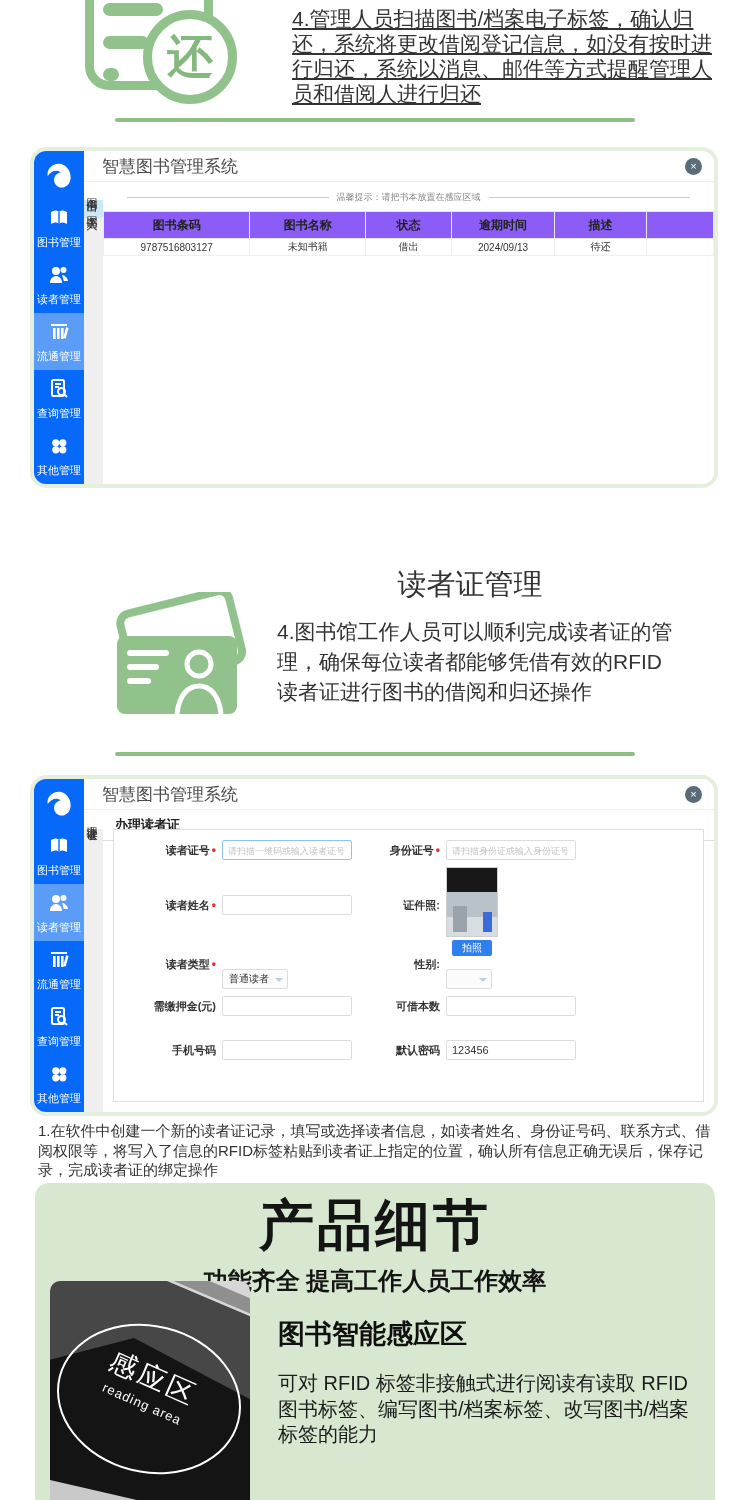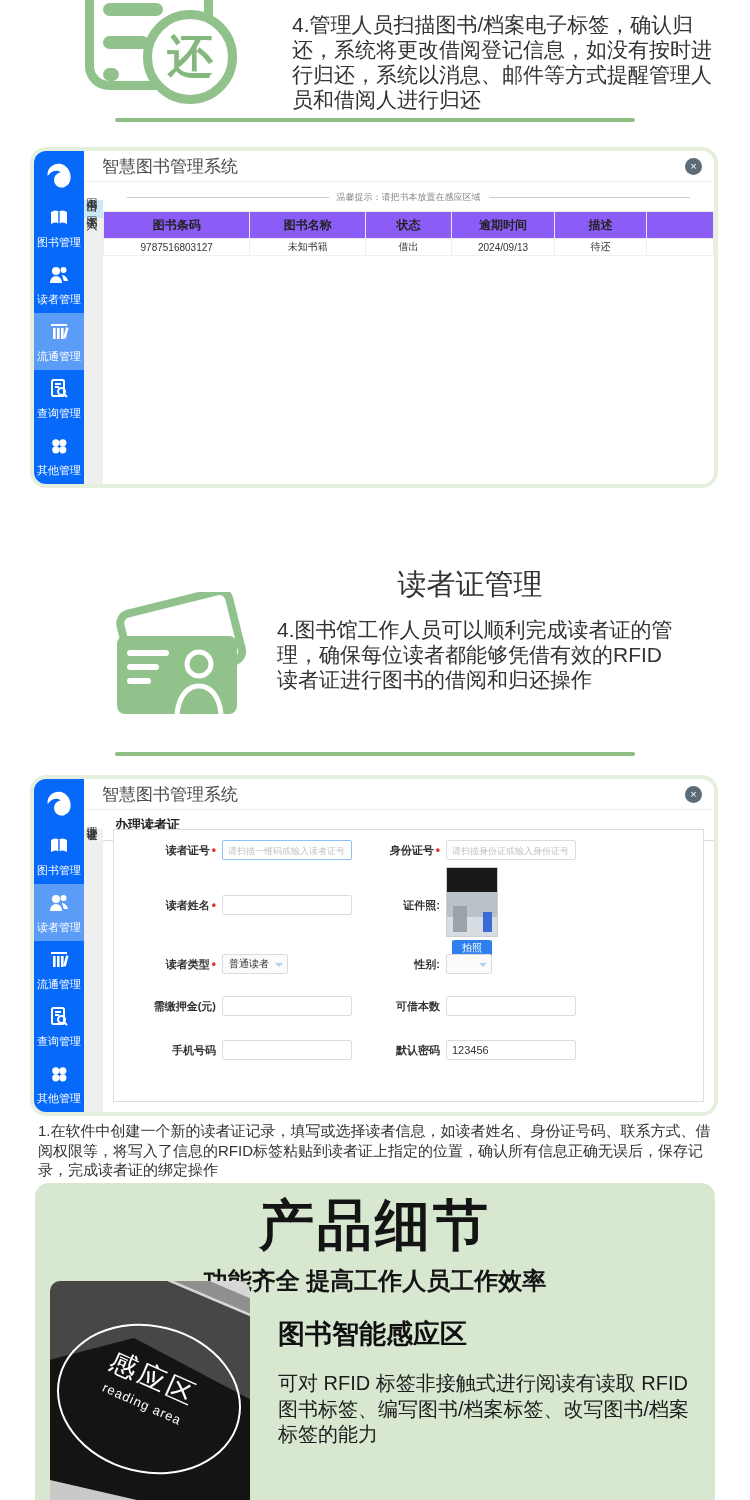--- a/index.html
+++ b/index.html
@@ -7,21 +7,21 @@
   #page { position:relative; width:750px; height:1500px; background:#fff; overflow:hidden; margin:0 auto; }
 
   
   .doc-icon { position:absolute; left:85px; top:-42px; width:160px; height:150px; }
   .doc-body { position:absolute; left:0; top:0; width:128px; height:132px; border:9px solid #92c28c; border-radius:24px; background:#fff; }
   .doc-bar { position:absolute; height:13px; background:#92c28c; border-radius:7px; left:18px; }
   .doc-bar.b1 { top:45px; width:60px; }
   .doc-bar.b2 { top:78px; width:46px; }
   .doc-bar.b3 { top:110px; width:16px; }
   .doc-circle { position:absolute; left:58px; top:52px; width:94px; height:94px; border:9px solid #92c28c; border-radius:50%; background:#fff; display:flex; align-items:center; justify-content:center; font-size:46px; font-weight:bold; color:#85b87e; }
-  .intro-text { position:absolute; left:292px; top:12px; width:424px; font-size:21px; line-height:25px; color:#333; }
+  .intro-text { position:absolute; left:292px; top:6px; width:424px; font-size:21px; line-height:25px; color:#333;text-decoration:underline; }
 
   .green-divider { position:absolute; left:115px; width:520px; height:4px; background:#8fbe84; border-radius:2px; }
   .gd1 { top:118px; } .gd2 { top:752px; }
 
   
   .window { position:absolute; left:30px; width:688px; height:341px; border:4px solid #e4efde; border-radius:16px; background:#fff; overflow:hidden; display:flex; }
   .w1 { top:147px; } .w2 { top:775px; }
   .w-sidebar { width:50px; background:#0669fa; flex:none; display:flex; flex-direction:column; align-items:center; }
   .logo-wrap { margin:7px 0 3px; height:38px; display:flex; align-items:center; }
   .side-item { width:100%; height:57px; display:flex; flex-direction:column; align-items:center; justify-content:center; gap:3px; color:#fff; font-size:11px; cursor:pointer; }
@@ -52,34 +52,34 @@
   .frow { position:absolute; left:0; width:100%; height:20px; }
   .flabel { position:absolute; font-size:11px; font-weight:bold; color:#333; line-height:20px; text-align:right; }
   .flabel .req { color:#e0302a; margin-left:2px; font-size:12px; }
   .lab1 { left:0; width:102px; }
   .lab2 { left:226px; width:100px; }
   .fin { position:absolute; height:20px; border:1px solid #dcdcdc; border-radius:2px; font-size:11px; color:#333; padding:0 5px; font-family:"Liberation Sans", sans-serif; outline:none; background:#fff; }
   .fin::placeholder { color:#c2c2c2; font-size:9px; }
   .in1 { left:108px; width:130px; }
   .in2 { left:332px; width:130px; }
   .fin.focus { border-color:#8ec1f5; }
-  .fselect { position:absolute; height:20px; border:1px solid #dcdcdc; border-radius:2px; background:#fbfbfb; font-size:10px; color:#333; display:flex; align-items:center; padding:0 14px 0 6px; cursor:pointer; }
+  .fselect { position:absolute; height:20px; border:1px solid #dcdcdc; border-radius:2px; background:#fbfbfb; font-size:10px; color:#333; display:flex; align-items:center; padding:0 14px 0 6px; cursor:pointer;margin-top:15px; }
   .chev { position:absolute; right:4px; top:8px; width:0; height:0; border-left:4px solid transparent; border-right:4px solid transparent; border-top:4px solid #b8cfe4; }
   .photo-box { position:absolute; left:332px; top:37px; width:52px; height:70px; background:linear-gradient(#181818 0 36%, #b9c2c8 36% 72%, #d7dde1 72% 100%); border:1px solid #cfcfcf; }
   .photo-box .pb-blue { position:absolute; right:5px; bottom:4px; width:9px; height:20px; background:#3a6bd6; }
   .photo-box .pb-gray { position:absolute; left:6px; bottom:4px; width:14px; height:26px; background:#9aa3ab; }
   .shoot-btn { position:absolute; left:338px; top:110px; width:40px; height:16px; background:#2f80ed; color:#fff; font-size:10px; line-height:16px; text-align:center; border-radius:2px; border:none; cursor:pointer; font-family:"Liberation Sans", sans-serif; }
 
   
   .caption { position:absolute; left:38px; width:686px; font-size:15px; line-height:19.5px; color:#333; }
   .cap1 { top:505px; } .cap2 { top:1121px; }
 
   
   .reader-title { position:absolute; left:290px; top:565px; width:360px; text-align:center; font-size:29px; color:#333; }
-  .reader-text { position:absolute; left:277px; top:617px; width:398px; font-size:21px; line-height:25px; color:#333; }
+  .reader-text { position:absolute; left:277px; top:617px; width:398px; font-size:21px; line-height:30px; color:#333; }
   .card-icon { position:absolute; left:95px; top:592px; }
 
   
   .details { position:absolute; left:35px; top:1183px; width:680px; height:317px; background:#d7e7d0; border-radius:14px 14px 0 0; }
   .details-title { text-align:center; font-size:55px; font-weight:bold; color:#141414; margin-top:6px; letter-spacing:3px; }
   .details-sub { text-align:center; font-size:24px; font-weight:bold; color:#141414; margin-top:2px; }
   .device-photo { position:absolute; left:15px; top:98px; width:200px; height:219px; border-radius:10px 10px 0 0; overflow:hidden; background:#474747; }
   .ph-light { position:absolute; left:55px; top:-42px; width:280px; height:72px; background:#d7d7d7; transform:rotate(23deg); }
   .ph-mid { position:absolute; left:46px; top:14px; width:290px; height:14px; background:#8f8f8f; transform:rotate(23deg); }
   .ph-screen { position:absolute; inset:0; clip-path:polygon(0 36%, 42% 26%, 100% 54%, 100% 100%, 0 100%); background:#141414; }

